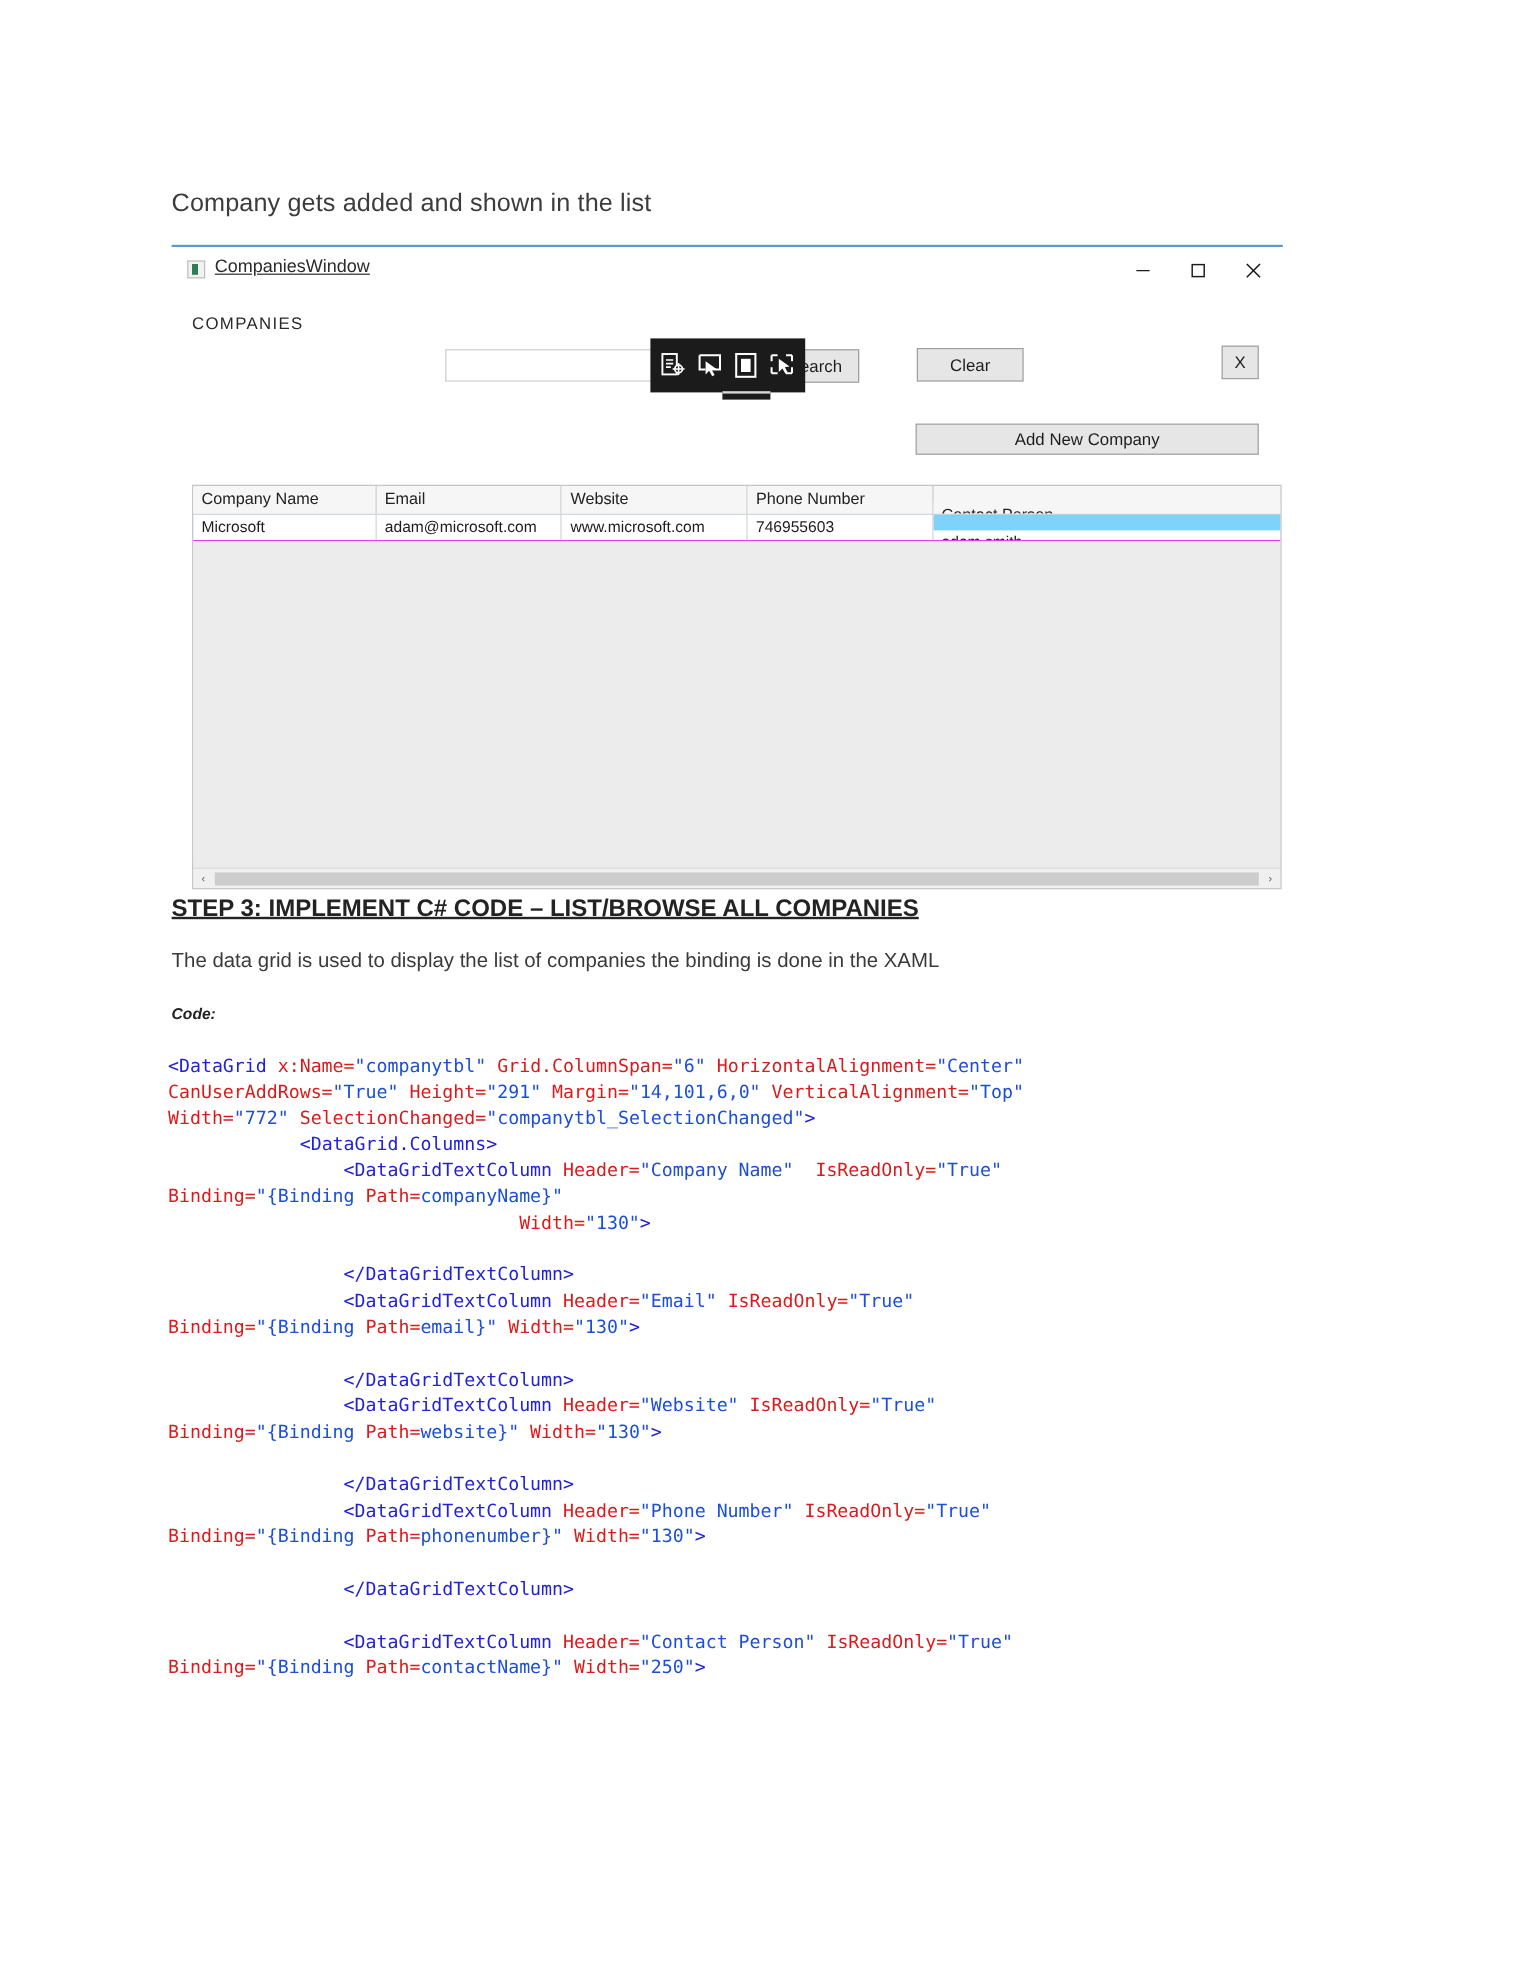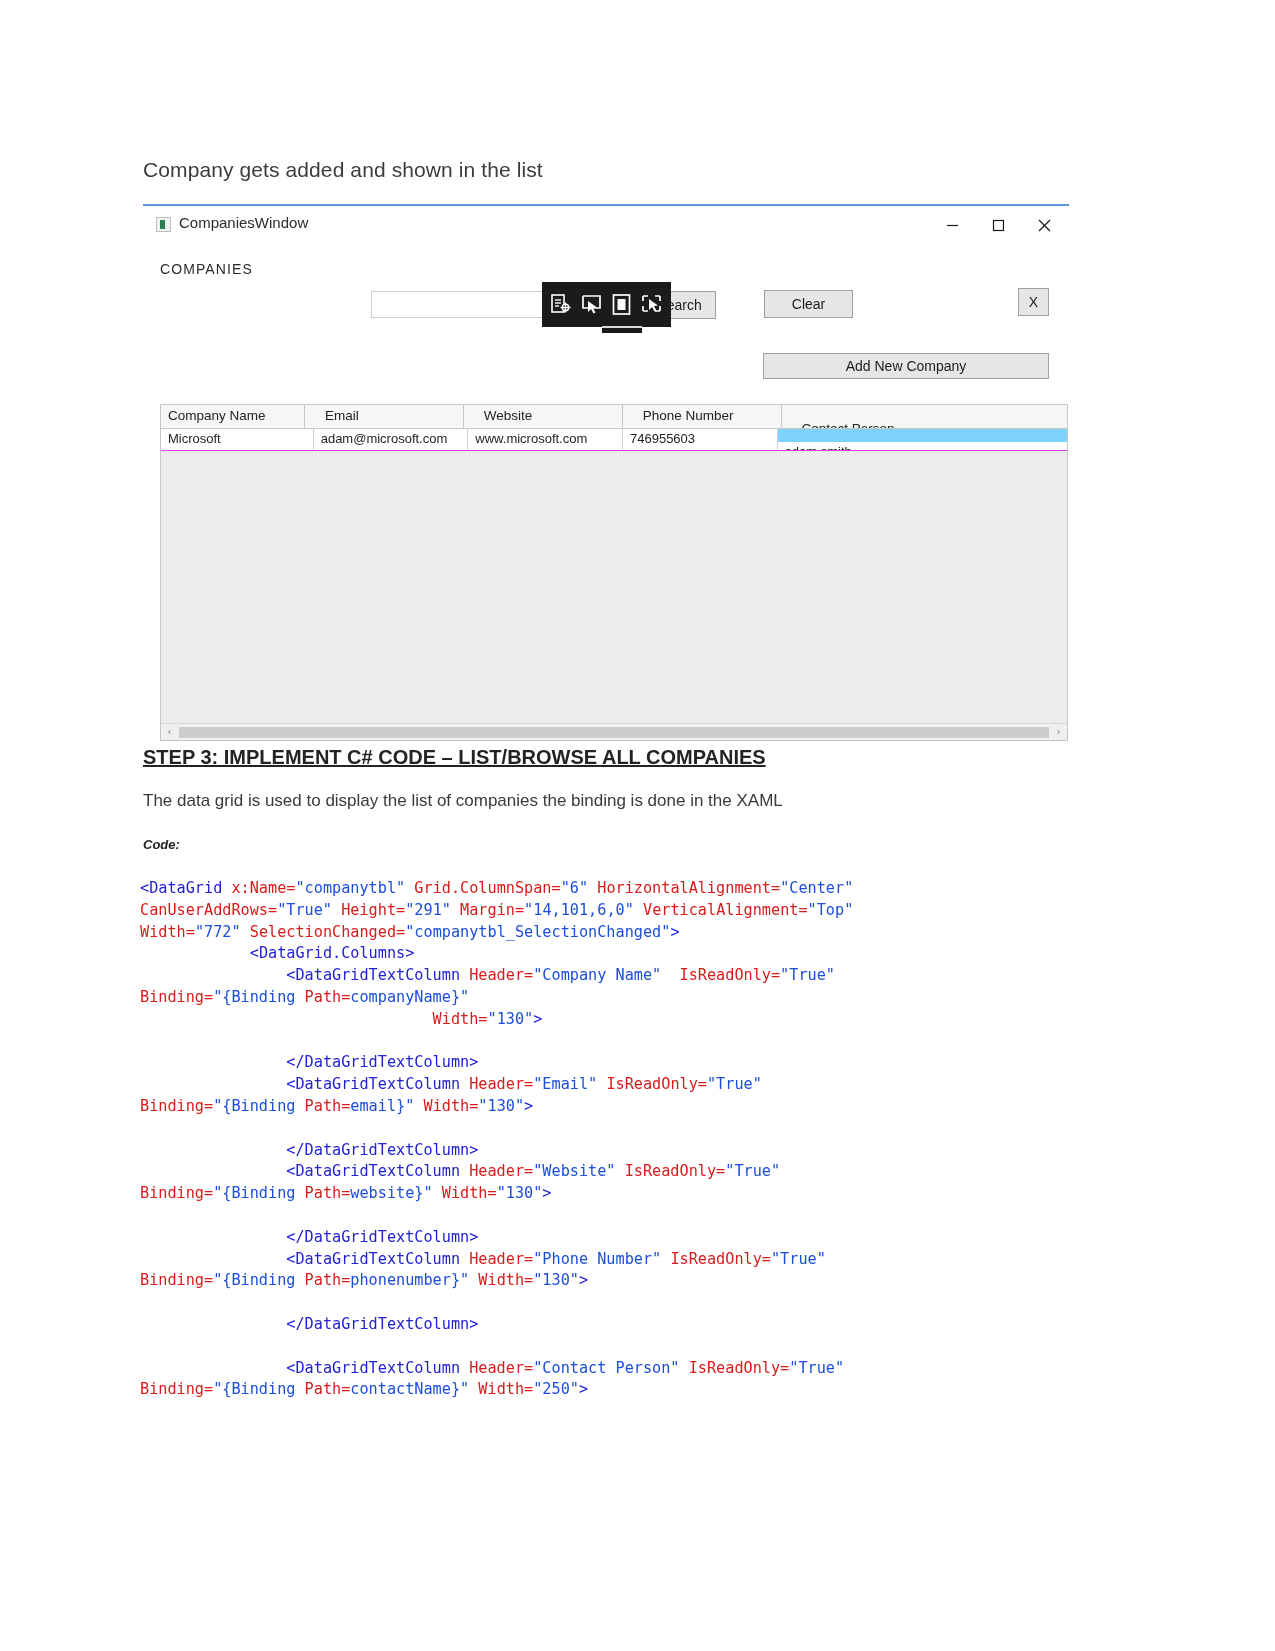--- a/index.html
+++ b/index.html
@@ -36,21 +36,21 @@
     position:absolute; left:13px; top:11px; width:15px; height:15px;
     background:#f2f2f2; border:1px solid #b9c0bd;
     display:flex; align-items:center; justify-content:center;
   }
   .tb-icon i {
     display:block; width:5px; height:9px; background:#2f7d55;
     margin-left:-2px;
   }
   .tb-title {
     position:absolute; left:36px; top:8px;
-    font-size:15px; color:#2b2b2b; white-space:nowrap;
+    font-size:15px; color:#2b2b2b; white-space:nowrap;text-decoration:underline;
   }
   .win-btns { position:absolute; right:2px; top:0; height:38px; display:flex; }
   .win-btn {
     width:46px; height:38px; display:flex; align-items:center; justify-content:center;
     color:#1a1a1a;
   }
   .win-btn svg { display:block; }
 
   
   .app-body { position:absolute; left:0; top:38px; width:926px; height:465px; }
@@ -92,21 +92,21 @@
   }
 
   
   .grid {
     position:absolute; left:17px; top:160px;
     width:908px; height:337px;
     background:#ececec;
     border:1px solid #c6c6c6;
     overflow:hidden;
   }
-  .grid-head { display:flex; height:24px; background:#f6f6f6; border-bottom:1px solid #c8c8c8;gap:13px;}
+  .grid-head { display:flex; height:24px; background:#f6f6f6; border-bottom:1px solid #c8c8c8;}
   .grid-head .th {
     font-size:13.5px; color:#222; padding:3px 0 0 7px;
     border-right:1px solid #c8c8c8; background:#f6f6f6;
     white-space:nowrap; overflow:hidden;
   }
   .grid-row { display:flex; height:22px; background:#7dd3fc; border-bottom:1px solid #d946ef;}
   .grid-row .td {
     font-size:13px; color:#1d1d1d; padding:2px 0 0 7px;
     border-right:1px solid #d0d0d0; background:#ffffff;
     white-space:nowrap; overflow:hidden;

